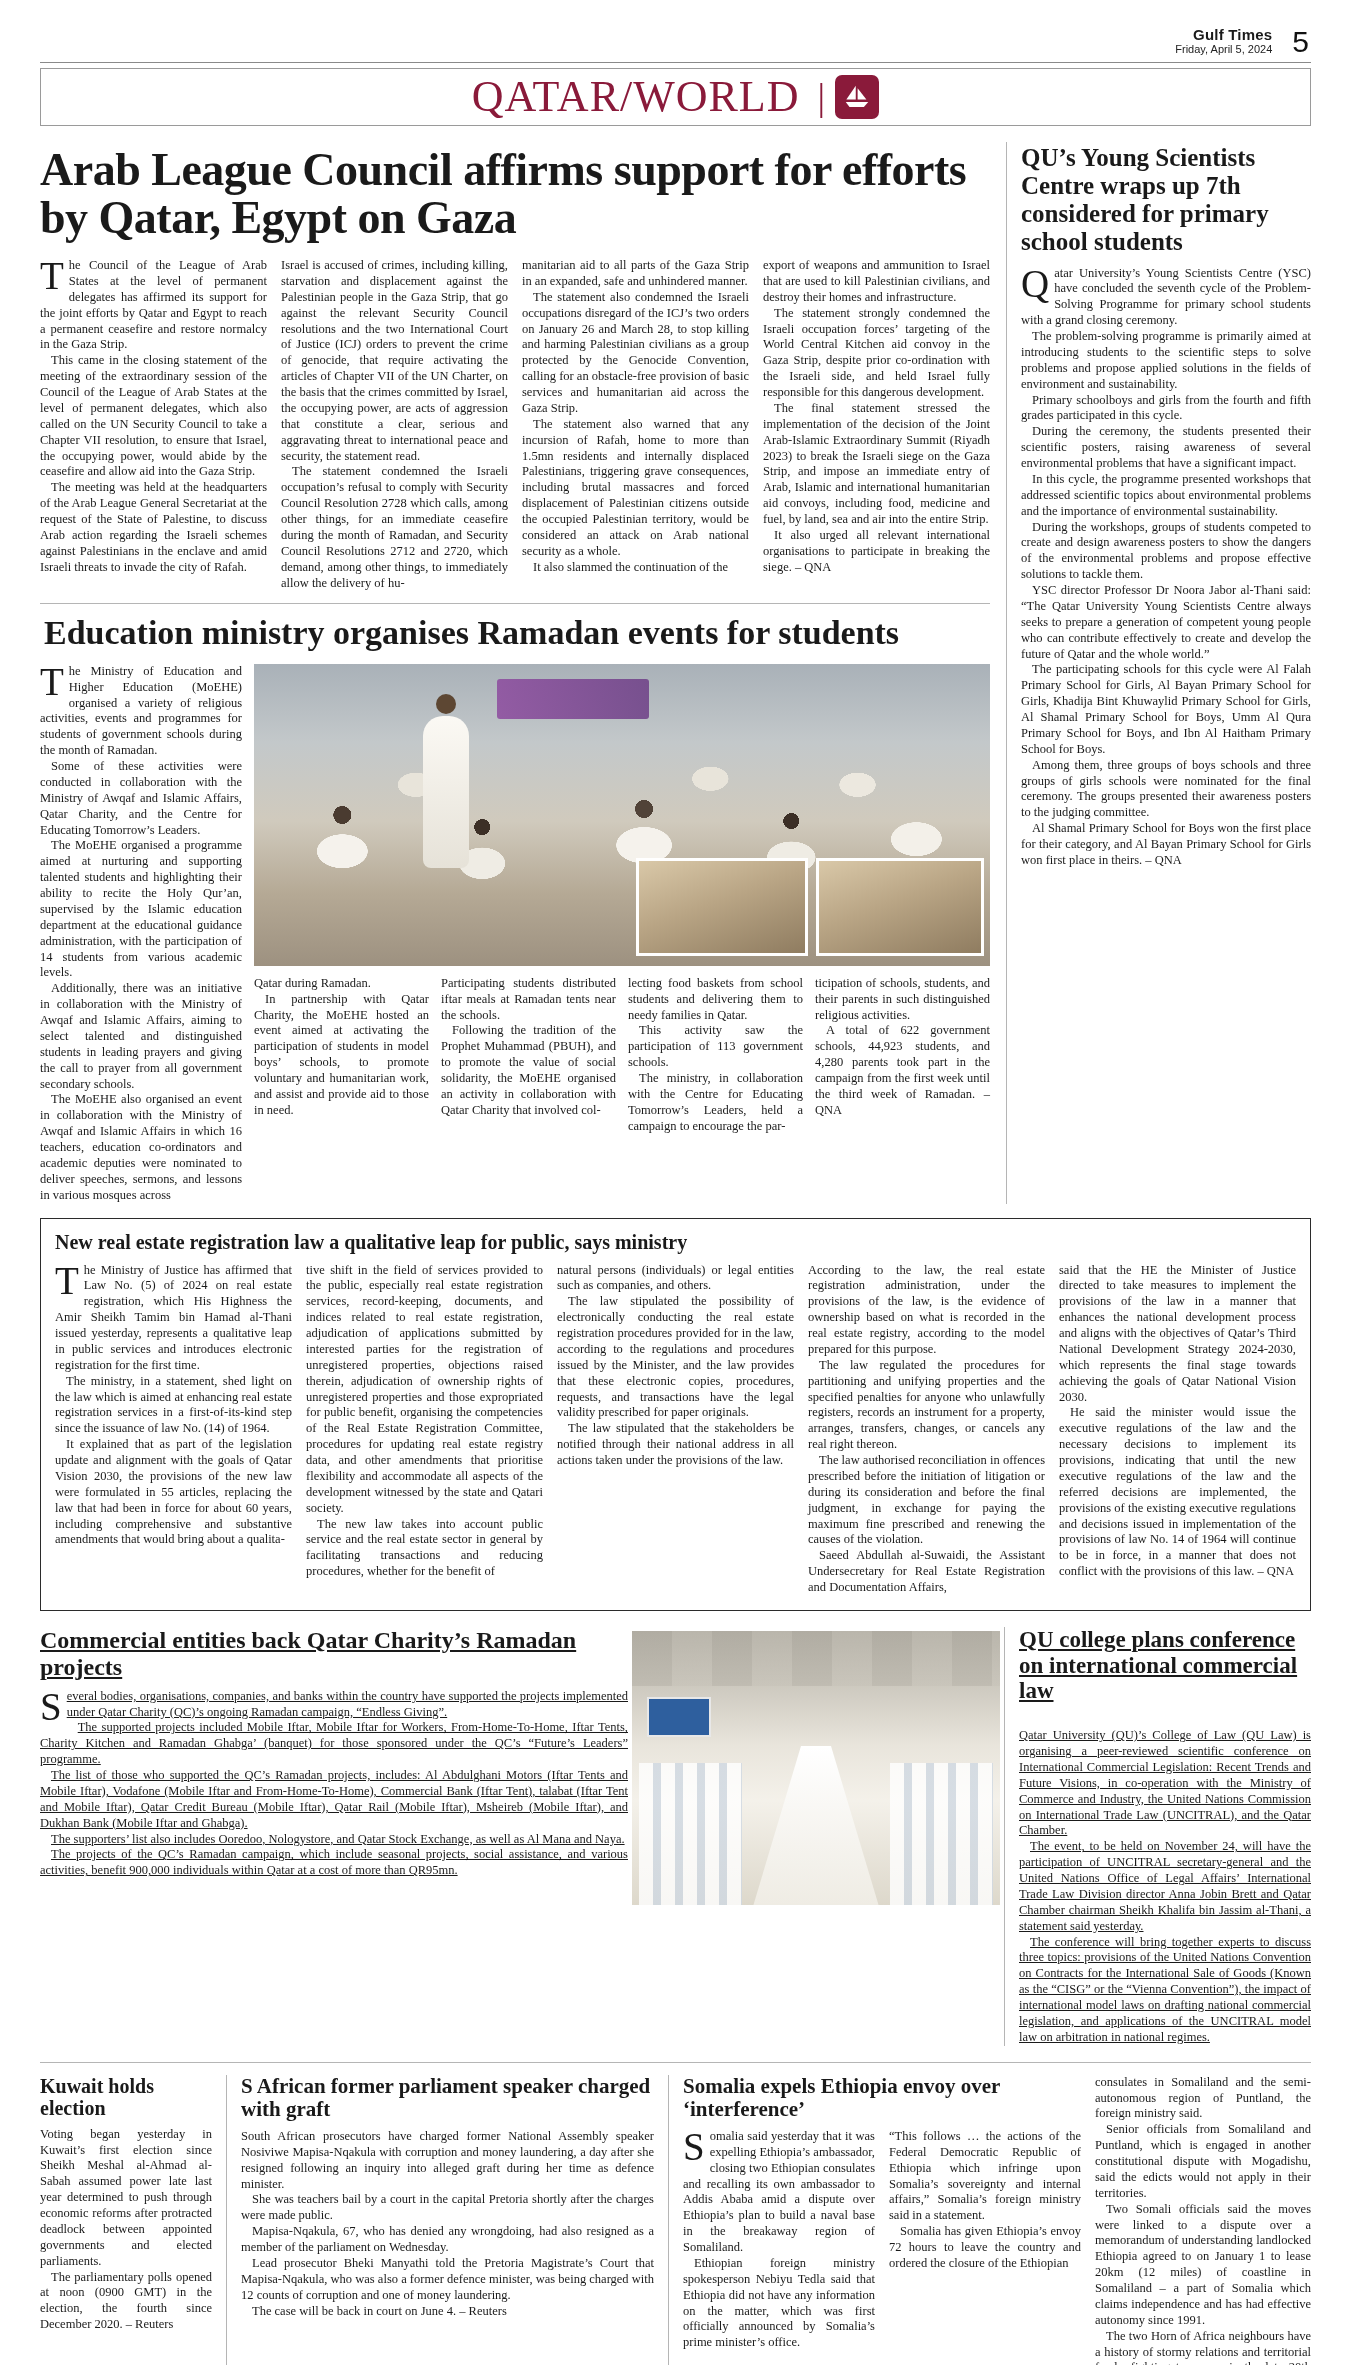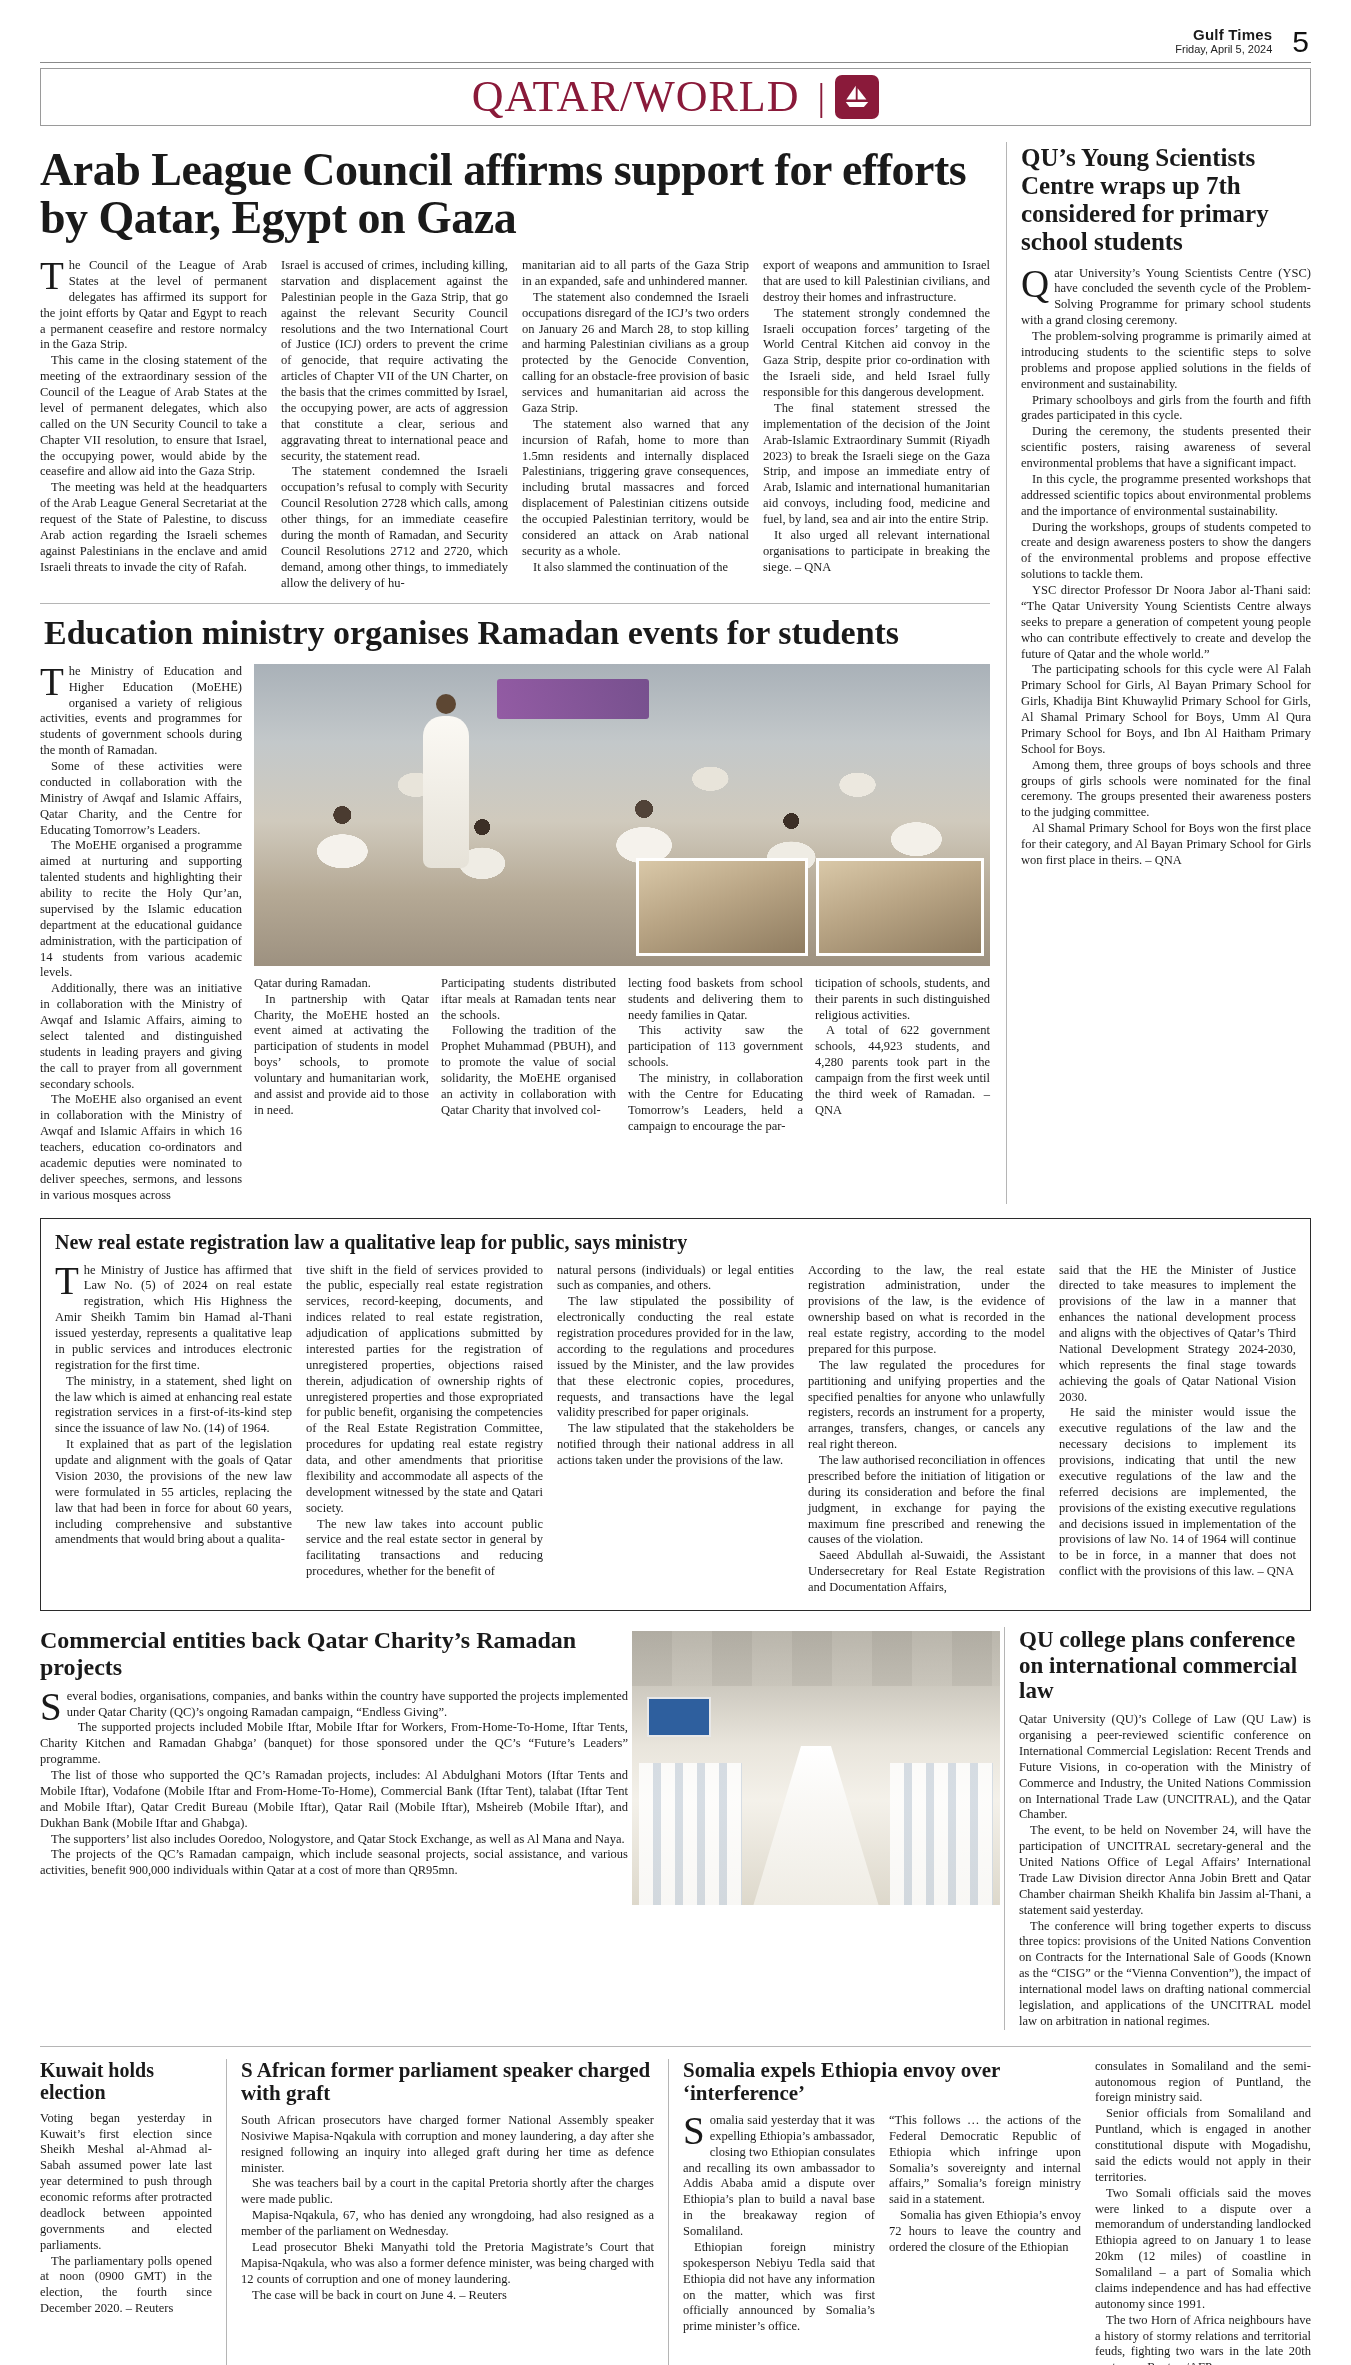--- a/index.html
+++ b/index.html
@@ -86,25 +86,25 @@
     background:repeating-linear-gradient(90deg,#ffffff 0 14px,#cfd8e2 14px 22px); }
   .tent-chairs-right { position:absolute; right:2%; bottom:0; width:28%; height:52%; opacity:.8;
     background:repeating-linear-gradient(90deg,#ffffff 0 14px,#cfd8e2 14px 22px); }
   .tent-screen { position:absolute; left:4%; top:24%; width:64px; height:40px; background:#2e5f9e; border:2px solid #e8e8e8; }
 
   
   .law-box { border:1px solid #2b2b2b; padding:12px 14px 14px; margin-top:14px; }
   .law-headline { font-size:20px; font-weight:700; line-height:1.1; margin-bottom:10px; }
 
   
-  .mid-row { display:flex; gap:4px; margin-top:16px; }
+  .mid-row { display:flex; gap:4px; margin-top:16px;text-decoration:underline; }
   .commercial { width:588px; flex:none; }
   .commercial-headline { font-size:24px; font-weight:700; line-height:1.12; margin-bottom:8px; }
   .qu-law { flex:1; border-left:1px solid var(--rule); padding-left:14px; }
-  .qu-headline { font-size:23px; font-weight:700; line-height:1.12; margin-bottom:8px; }
+  .qu-headline { font-size:23px; font-weight:700; line-height:1.12; margin-bottom:24px; }
 
   
   .bottom-row { display:flex; gap:14px; border-top:1px solid var(--rule); margin-top:16px; padding-top:12px; }
   .kuwait { width:172px; flex:none; }
   .safrican { width:428px; flex:none; border-left:1px solid var(--rule); padding-left:14px; }
   .somalia { flex:1; border-left:1px solid var(--rule); padding-left:14px; display:flex; gap:14px; }
   .somalia-left { flex:1; }
   .somalia-col3 { width:216px; flex:none; }
   .bottom-headline { font-size:21px; font-weight:700; line-height:1.1; margin-bottom:8px; }
   .kuwait .bottom-headline { font-size:20px; }

